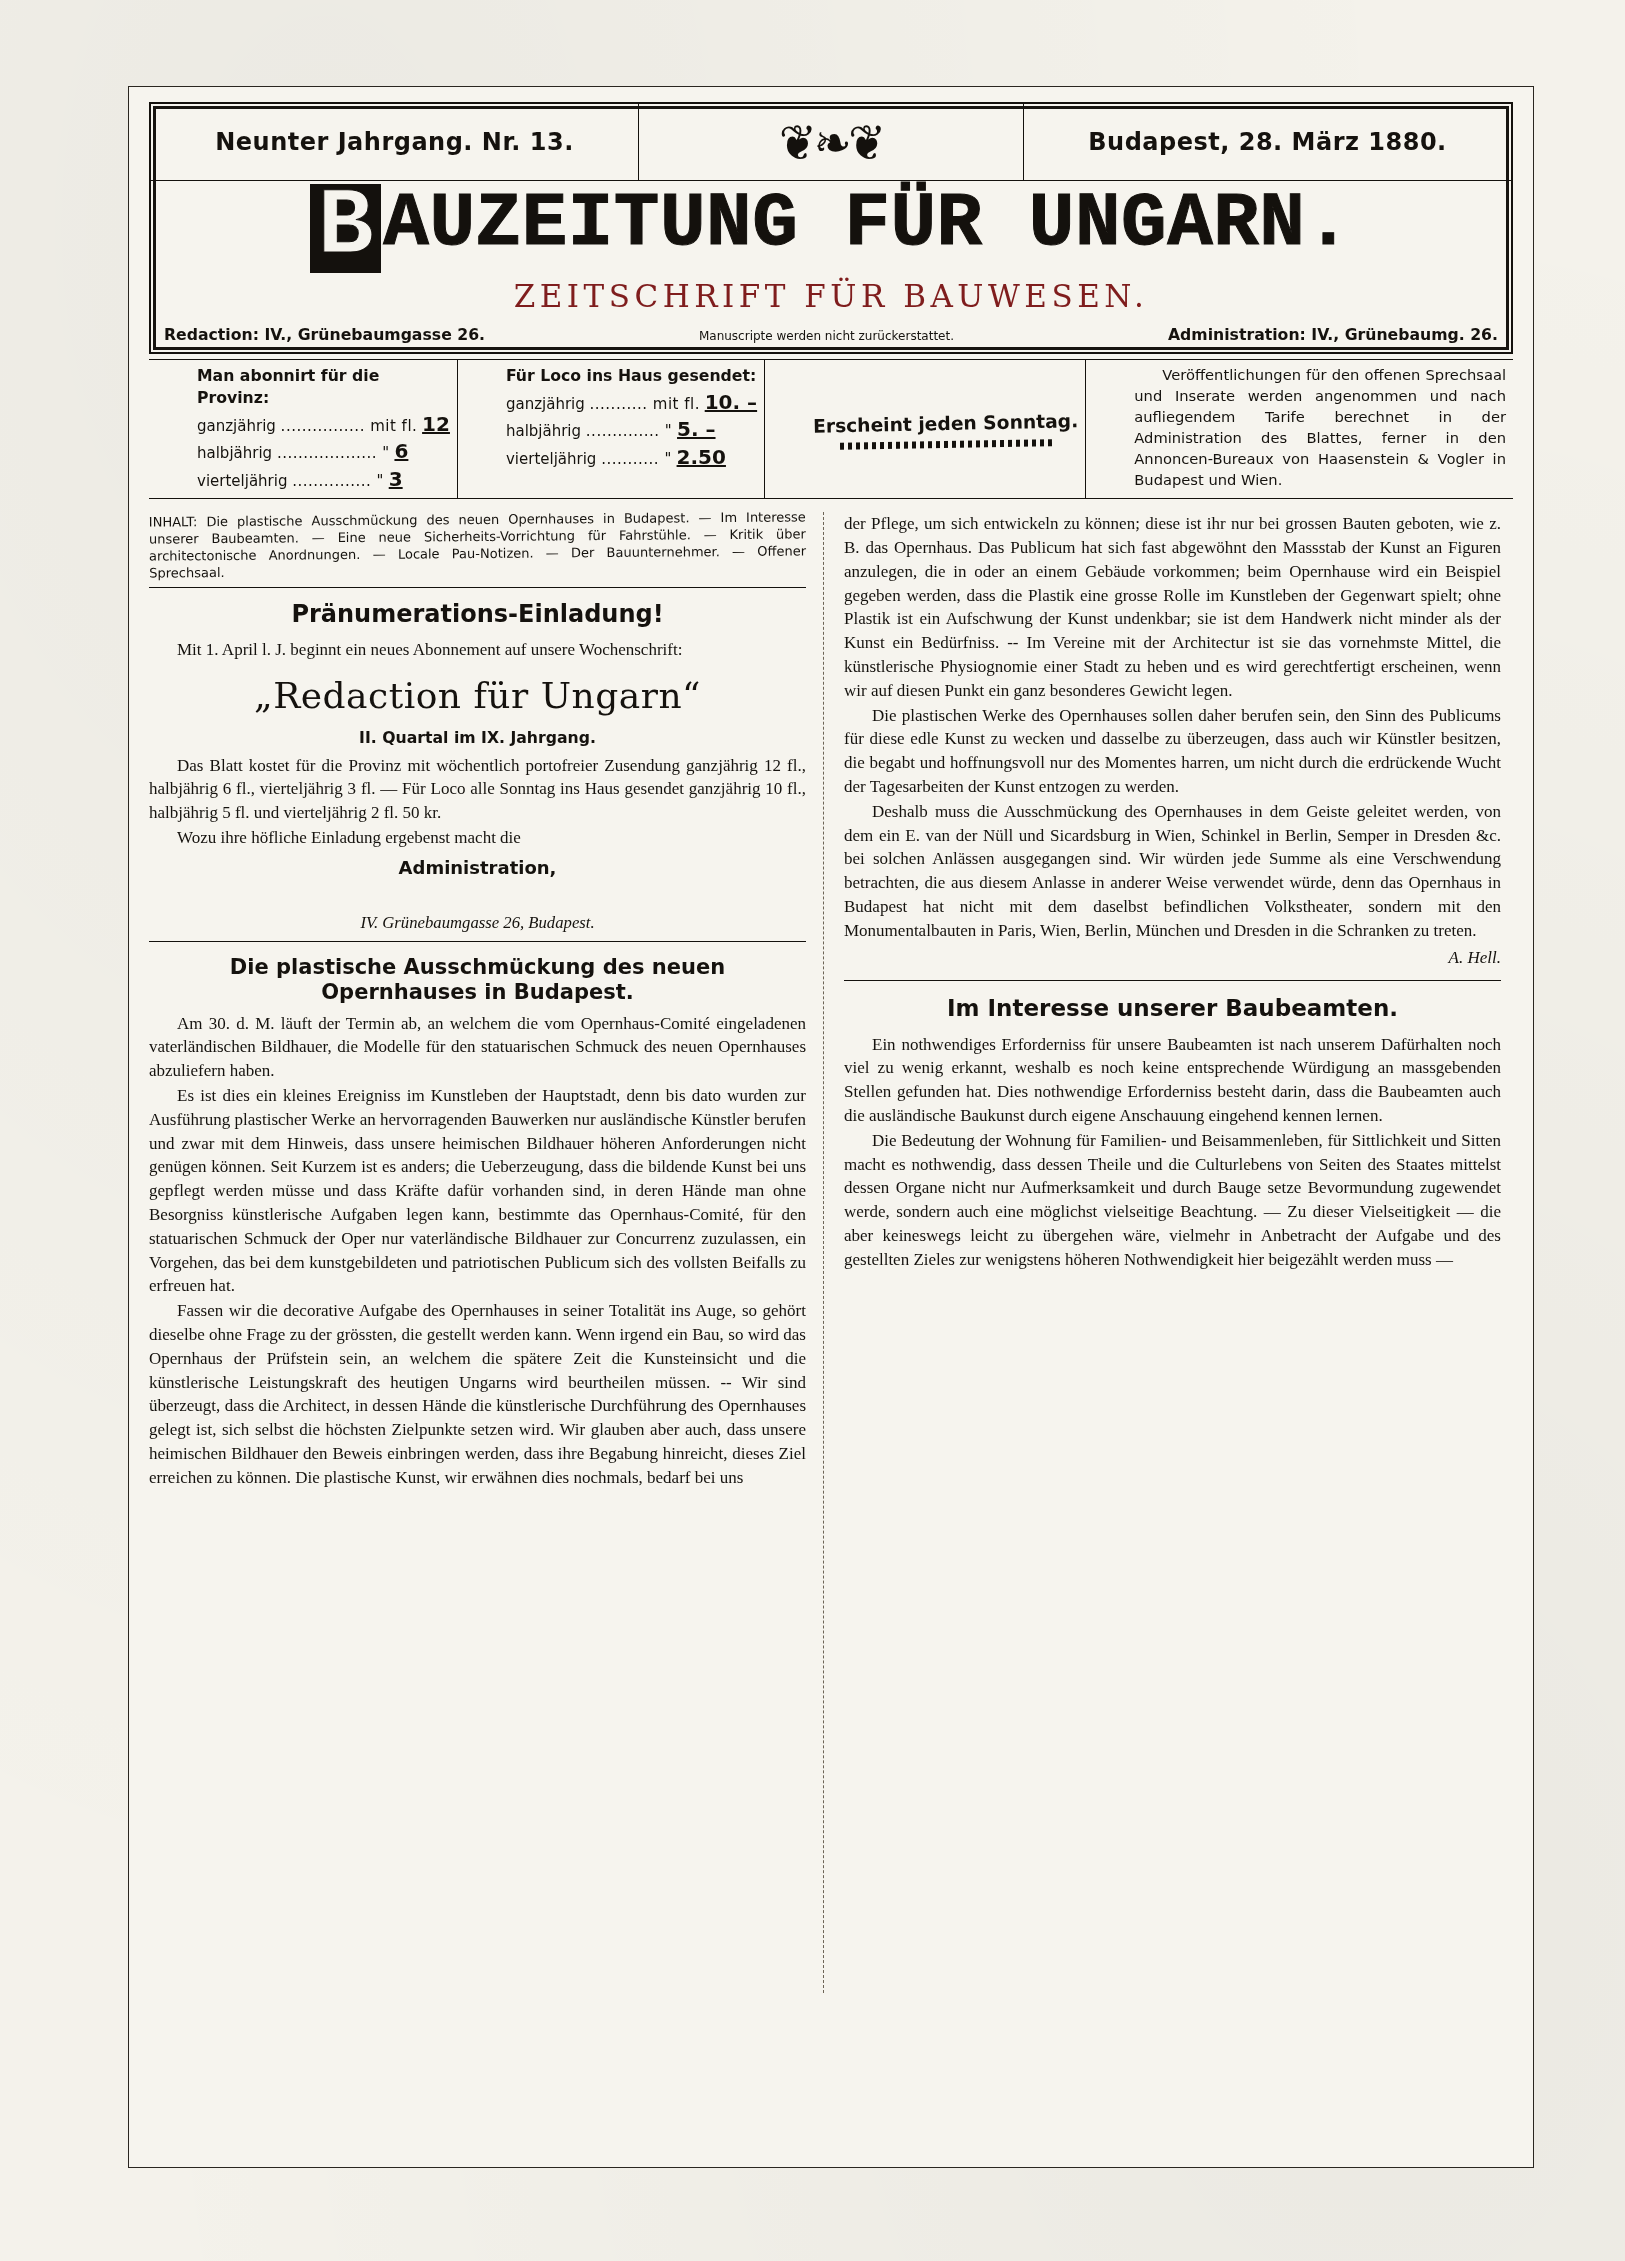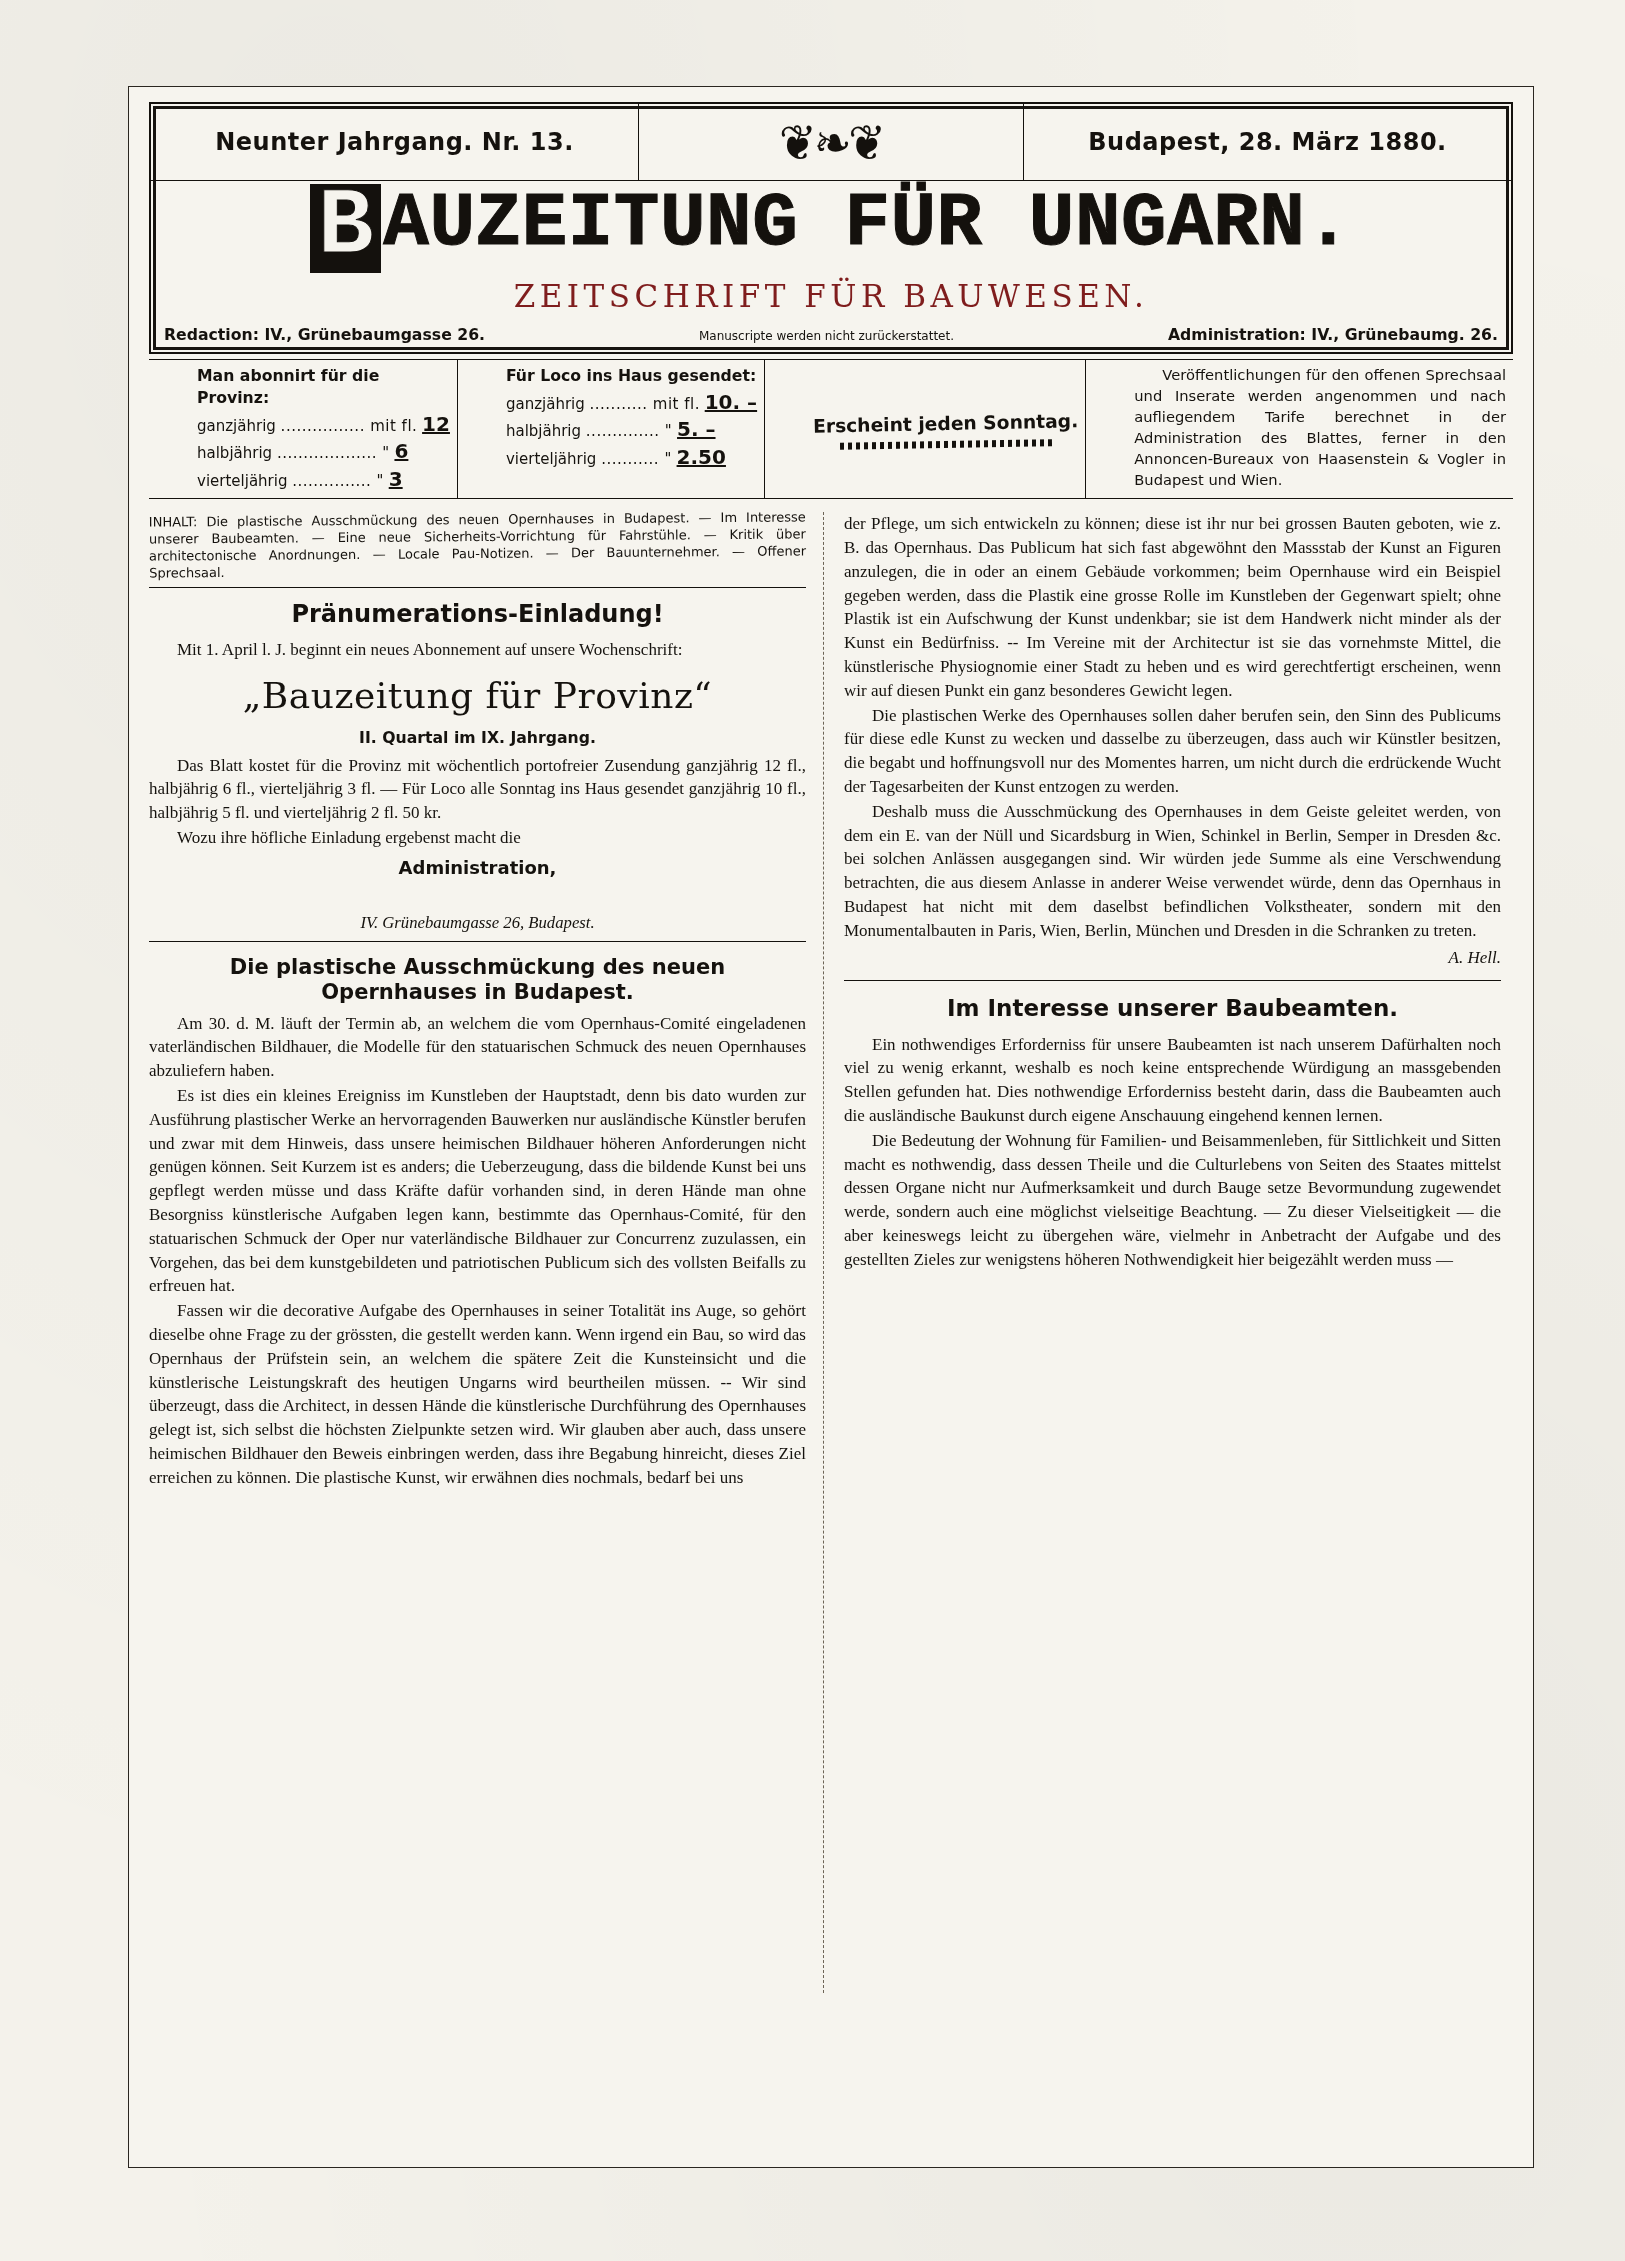--- a/index.html
+++ b/index.html
@@ -322,21 +322,21 @@
 
       <div class="cols">
 
         <div class="col col-left">
           <div class="inhalt">INHALT: Die plastische Ausschmückung des neuen Opernhauses in Budapest. — Im Interesse unserer Baubeamten. — Eine neue Sicherheits-Vorrichtung für Fahrstühle. — Kritik über architectonische Anordnungen. — Locale Pau-Notizen. — Der Bauunternehmer. — Offener Sprechsaal.</div>
           <div class="rule-thin"></div>
 
           <h2 class="sec">Pränumerations-Einladung!</h2>
           <p>Mit 1. April l. J. beginnt ein neues Abonnement auf unsere Wochenschrift:</p>
 
-          <h1 class="bigsec">„Bauzeitung für Provinz“</h1>
+          <h1 class="bigsec">„Redaction für Ungarn“</h1>
           <div class="centerline">II. Quartal im IX. Jahrgang.</div>
 
           <p>Das Blatt kostet für die Provinz mit wöchentlich portofreier Zusendung ganzjährig 12 fl., halbjährig 6 fl., vierteljährig 3 fl. — Für Loco alle Sonntag ins Haus gesendet ganzjährig 10 fl., halbjährig 5 fl. und vierteljährig 2 fl. 50 kr.</p>
           <p>Wozu ihre höfliche Einladung ergebenst macht die</p>
           <div class="admin">Administration,</div>
           <div class="sig-center">IV. Grünebaumgasse 26, Budapest.</div>
 
           <div class="rule-thin"></div>
 
           <h3 class="headline">Die plastische Ausschmückung des neuen Opernhauses in Budapest.</h3>

